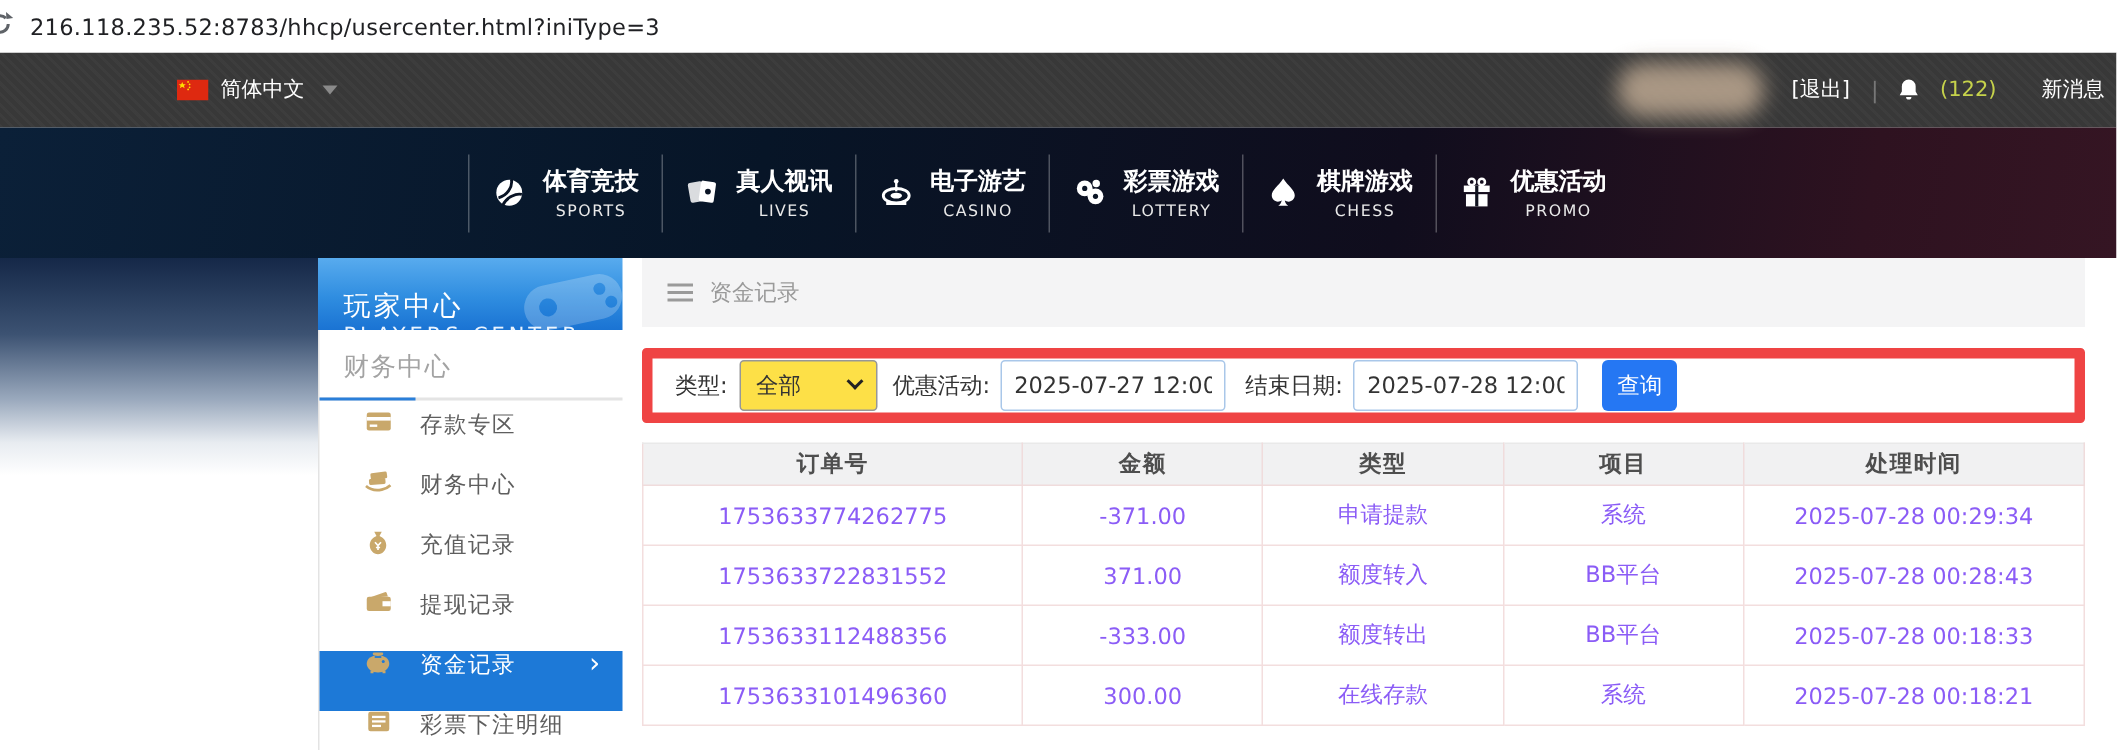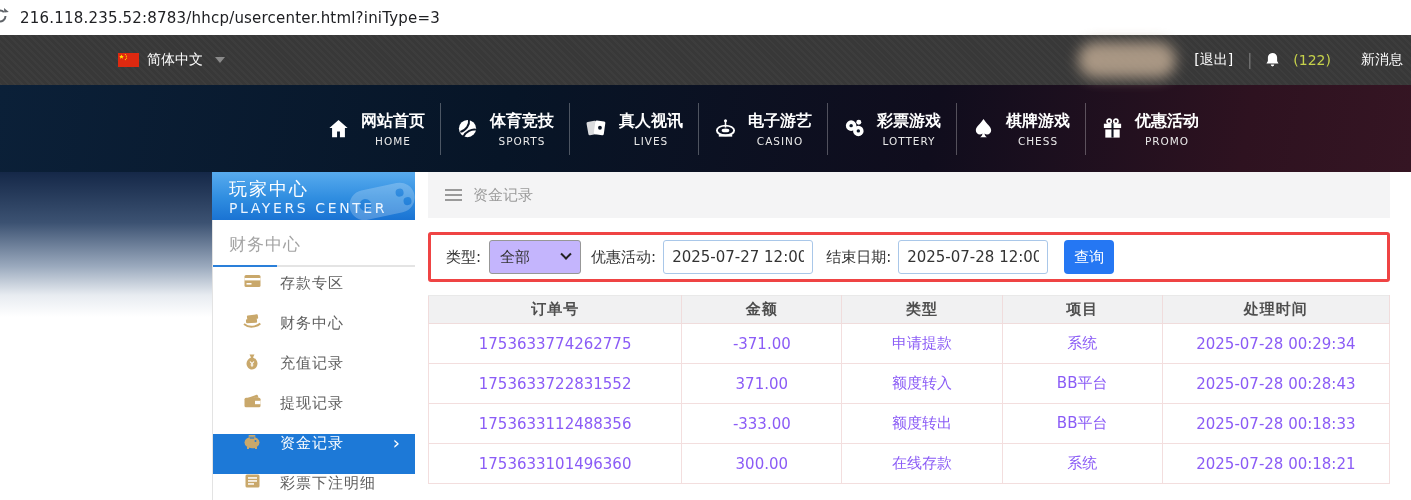--- a/index.html
+++ b/index.html
@@ -46,21 +46,21 @@
   
   .left-strip { position:absolute; left:0; top:172px; width:212px; height:145px;
     background:linear-gradient(180deg,#152848 0%,#3c5272 35%,#9aa9bd 65%,#e8ecf1 85%,#ffffff 100%); }
 
   
   .content { position:absolute; left:212px; top:172px; display:flex; }
 
   .sidebar { width:203px; }
   .sidebar-header { height:48px; background:linear-gradient(180deg,#58abee 0%,#2f8de0 55%,#1a73d3 100%);
     padding:6px 0 0 17px; position:relative; overflow:hidden; }
-  .sb-title { font-size:18px; color:#fff; letter-spacing:2px; line-height:22px; }
+  .sb-title { font-size:18px; color:#fff; letter-spacing:2px; line-height:22px;margin-top:16px; }
   .sb-sub { font-size:14px; color:#eaf4ff; letter-spacing:2.6px; }
   .sb-watermark { position:absolute; right:-8px; top:2px; opacity:.22; transform:rotate(-12deg); }
   .sidebar-body { background:#fff; border-left:1px solid #e3e3e3; }
   .sidebar-section-title { font-size:17px; color:#a3a3a3; padding:13px 0 9px 16px; letter-spacing:1px; }
   .sidebar-underline { height:2px; background:#e4e4e4; }
   .underline-accent { width:64px; height:2px; background:#2a7fd9; }
   .sidebar-items { padding-top:7px; }
   .sidebar-item { height:40px; display:flex; align-items:flex-start; padding-left:30px;
     cursor:pointer; position:relative; }
   .sidebar-item .icon { width:18px; display:flex; justify-content:center; }
@@ -68,24 +68,24 @@
   .sidebar-item.active { background:#1d79d7; }
   .sidebar-item.active .label { color:#fff; }
   .sidebar-item .chev { position:absolute; right:15px; color:#fff; font-size:18px; line-height:1; display:none; }
   .sidebar-item.active .chev { display:block; }
 
   .main { width:962px; margin-left:13px; }
   .breadcrumb { height:46px; background:#f4f4f5; display:flex; align-items:center;
     padding-left:17px; color:#9a9a9a; font-size:15px; }
   .hamburger { width:17px; display:flex; flex-direction:column; gap:3px; margin-right:11px; }
   .hamburger i { display:block; height:2px; background:#9a9a9a; }
-  .filterbox { margin-top:14px; height:50px; border:3px solid #ef4444; border-radius:3px;
+  .filterbox { margin-top:14px; height:50px; border:7px solid #ef4444; border-radius:3px;
     display:flex; align-items:center; padding-left:15px; font-size:15px; color:#333; }
   .flabel { white-space:nowrap; }
-  .select { width:92px; height:34px; border:1px solid #979797; border-radius:3px; background:#c4b5fd;
+  .select { width:92px; height:34px; border:1px solid #979797; border-radius:3px; background:#fde047;
     display:flex; align-items:center; justify-content:space-between; padding:0 10px;
     margin:0 10px 0 8px; cursor:pointer; }
   .sel-arrow { width:8px; height:8px; border-right:2px solid #222; border-bottom:2px solid #222;
     transform:rotate(45deg) translate(-2px,-2px); }
   .dateinput { width:150px; height:34px; border:1px solid #a9c7e9; border-radius:3px;
     font-size:15px; color:#333; padding:0 8px; margin:0 13px 0 7px;
     font-family:"DejaVu Sans","Liberation Sans",sans-serif; outline:none; }
   .btn-query { width:50px; height:34px; background:#2577f3; border:none; border-radius:4px;
     color:#fff; font-size:15px; cursor:pointer; margin-left:3px;
     font-family:"DejaVu Sans","Liberation Sans",sans-serif; }
@@ -130,29 +130,20 @@
         <path d="M9.5 18.5a2.5 2.5 0 0 0 5 0z" fill="#fff"></path>
       </svg>
     </span>
     <span class="msg-count">(122)</span>
     <span class="msg-label">新消息</span>
   </div>
 </div>
 
 <div class="navbar">
   <div class="nav-items">
-    <div class="nav-item">
-      <svg width="23" height="23" viewBox="0 0 24 24">
-        <path d="M12 3 2.5 11.5h2.8V21h5.2v-6h3v6h5.2v-9.5h2.8z" fill="#fff"></path>
-      </svg>
-      <span class="nav-text">
-        <span class="nav-zh">网站首页</span>
-        <span class="nav-en">HOME</span>
-      </span>
-    </div>
     <div class="nav-divider"></div>
     <div class="nav-item">
       <svg width="23" height="23" viewBox="0 0 24 24">
         <circle cx="12" cy="12" r="9" fill="#fff"></circle>
         <path d="M4.5 15.5c6-1.5 10-7.5 9-12.8M7.5 20.7c2.5-5.7 9.5-8.5 13.3-7.5" fill="none" stroke="#0a1425" stroke-width="2"></path>
       </svg>
       <span class="nav-text">
         <span class="nav-zh">体育竞技</span>
         <span class="nav-en">SPORTS</span>
       </span>

